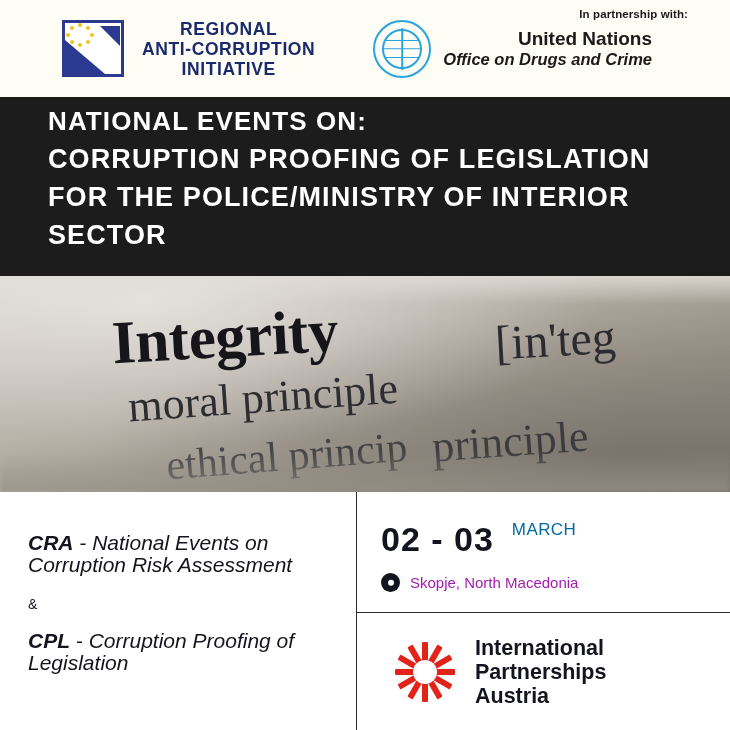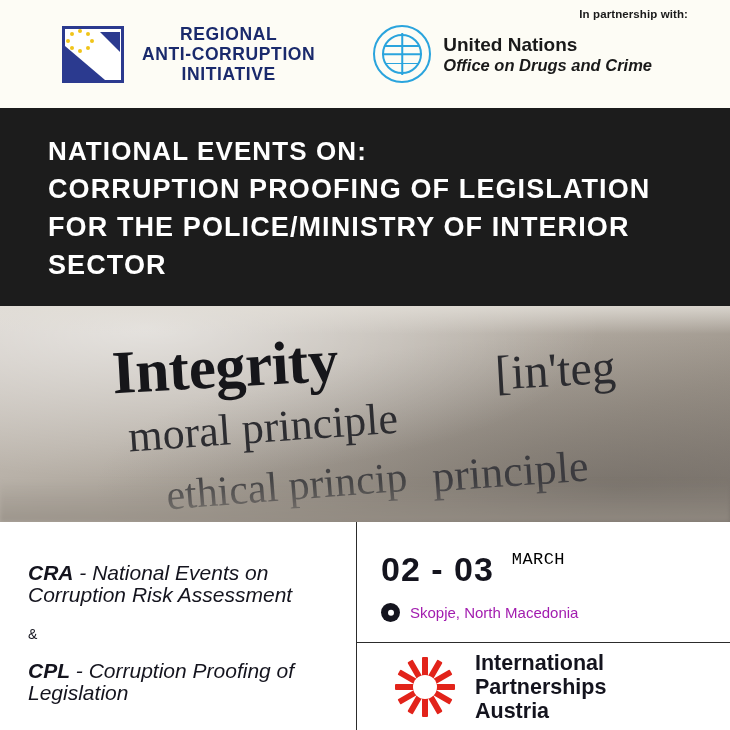--- a/index.html
+++ b/index.html
@@ -18,21 +18,21 @@
     width: 730px;
     height: 730px;
     background: #ffffff;
     display: flex;
     flex-direction: column;
   }
 
   
   .header {
     position: relative;
-    height: 108px;
+    height: 97px;
     background: #fdfcf5;
     display: flex;
     align-items: center;
     flex: 0 0 auto;
   }
   .partnership-note {
     position: absolute;
     top: 8px;
     right: 42px;
     font-size: 11.5px;
@@ -96,20 +96,21 @@
     color: #1a2a6c;
     font-weight: bold;
     font-size: 17.5px;
     letter-spacing: 0.6px;
     line-height: 20px;
   }
   .un-block {
     display: flex;
     align-items: center;
     margin-left: 58px;
+    text-align: right;
   }
   .un-emblem {
     width: 58px;
     height: 58px;
     border-radius: 50%;
     border: 2.5px solid #2aa4dd;
     position: relative;
     flex: 0 0 auto;
     box-sizing: border-box;
   }
@@ -171,21 +172,21 @@
     font-size: 16.5px;
     font-weight: bold;
     line-height: 20px;
     font-style: italic;
   }
 
   
   .title-band {
     background: #1c1c1c;
     color: #ffffff;
-    padding: 24px 40px 22px 48px;
+    padding: 5px 40px 22px 48px;
     flex: 0 0 auto;
   }
   .title-line {
     font-size: 27px;
     font-weight: bold;
     letter-spacing: 1.1px;
     line-height: 38px;
     text-transform: uppercase;
     white-space: nowrap;
   }
@@ -318,23 +319,22 @@
   }
   .date-big {
     font-size: 34px;
     font-weight: bold;
     letter-spacing: 1px;
     color: #14141e;
   }
   .date-month {
     font-size: 17px;
     margin-left: 18px;
-    color: #000000;
+    color: #0369a1;
     letter-spacing: 0.4px;
-    font-family: Liberation Mono, monospace;
   }
   .loc-row {
     display: flex;
     align-items: center;
     margin-top: 14px;
   }
   .pin {
     width: 19px;
     height: 19px;
     border-radius: 50%;

